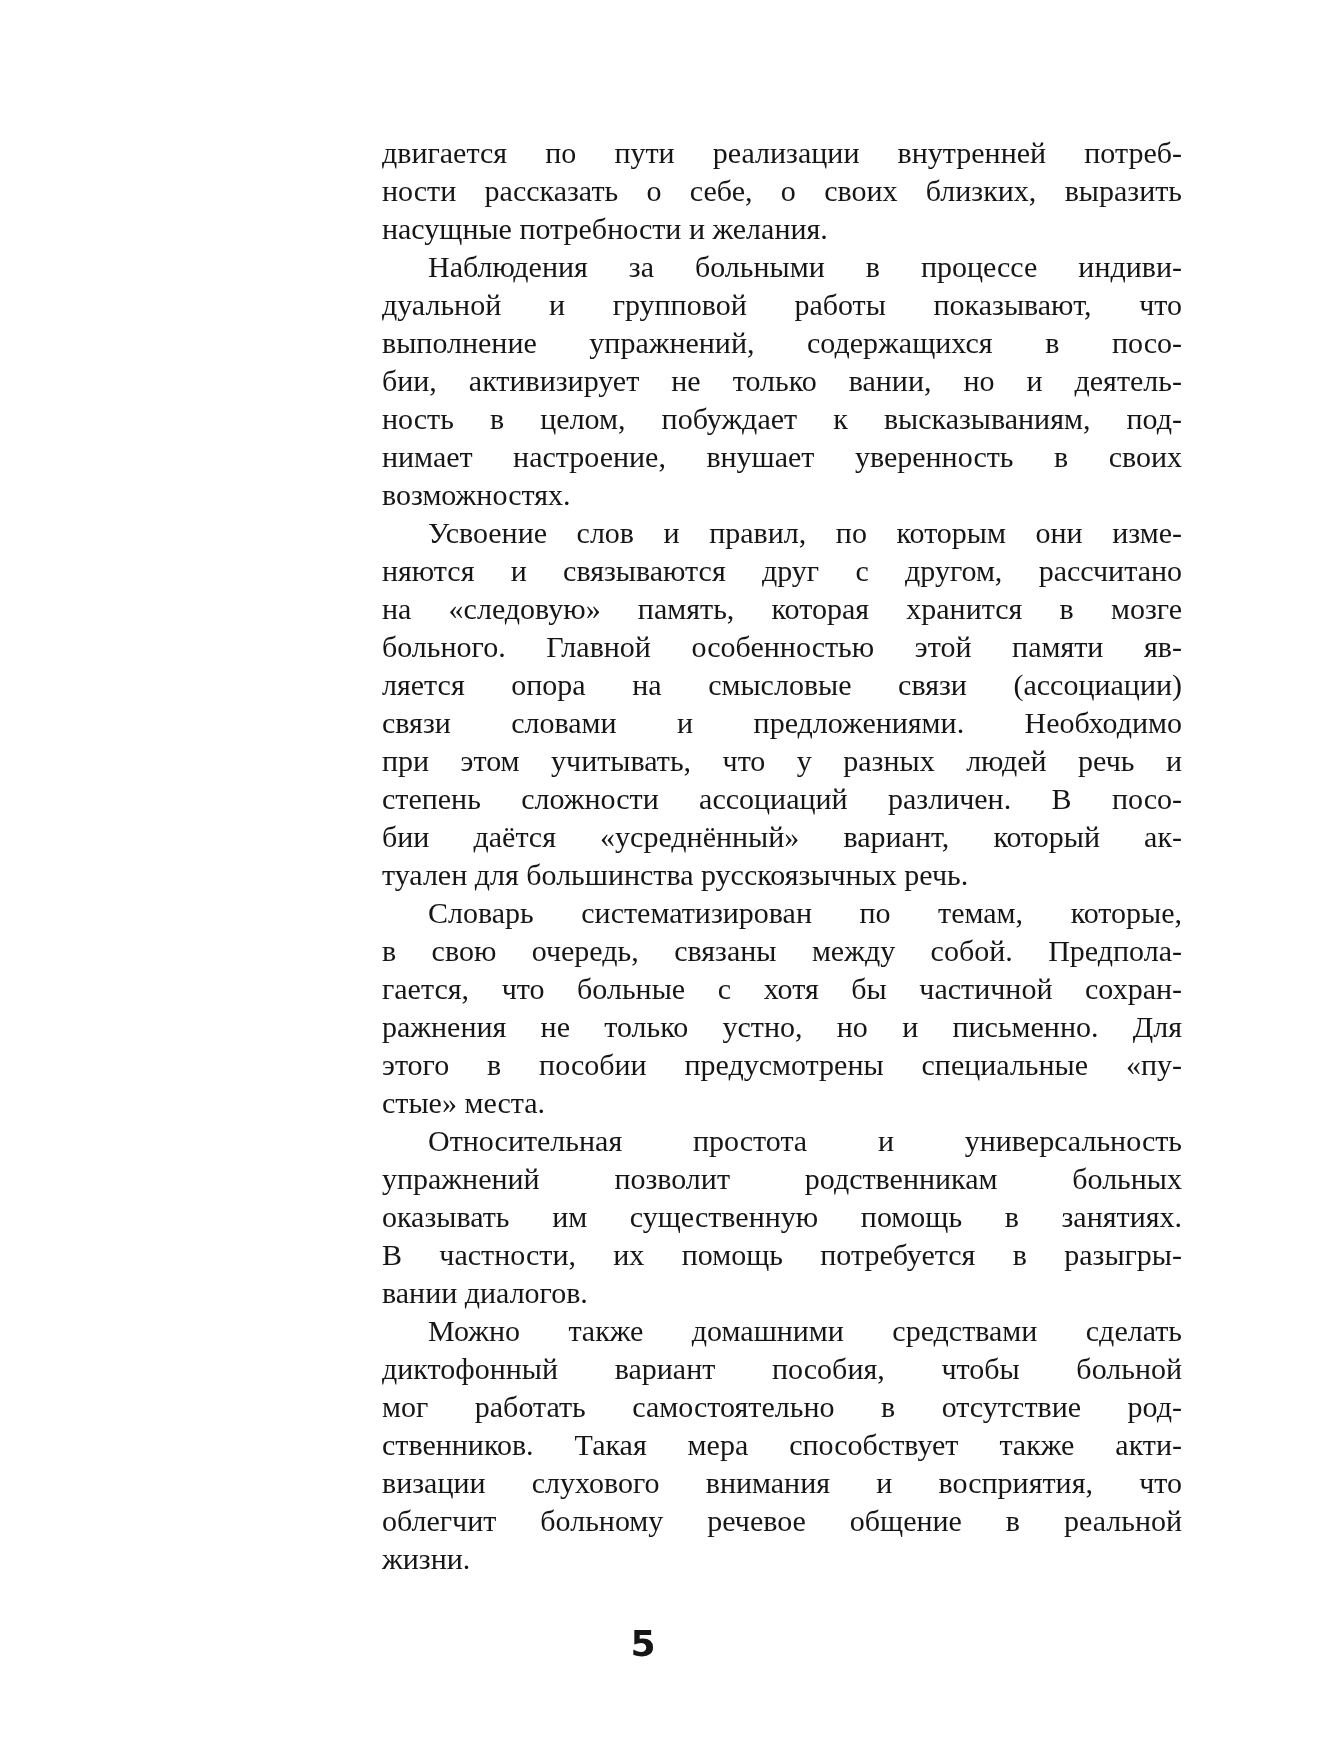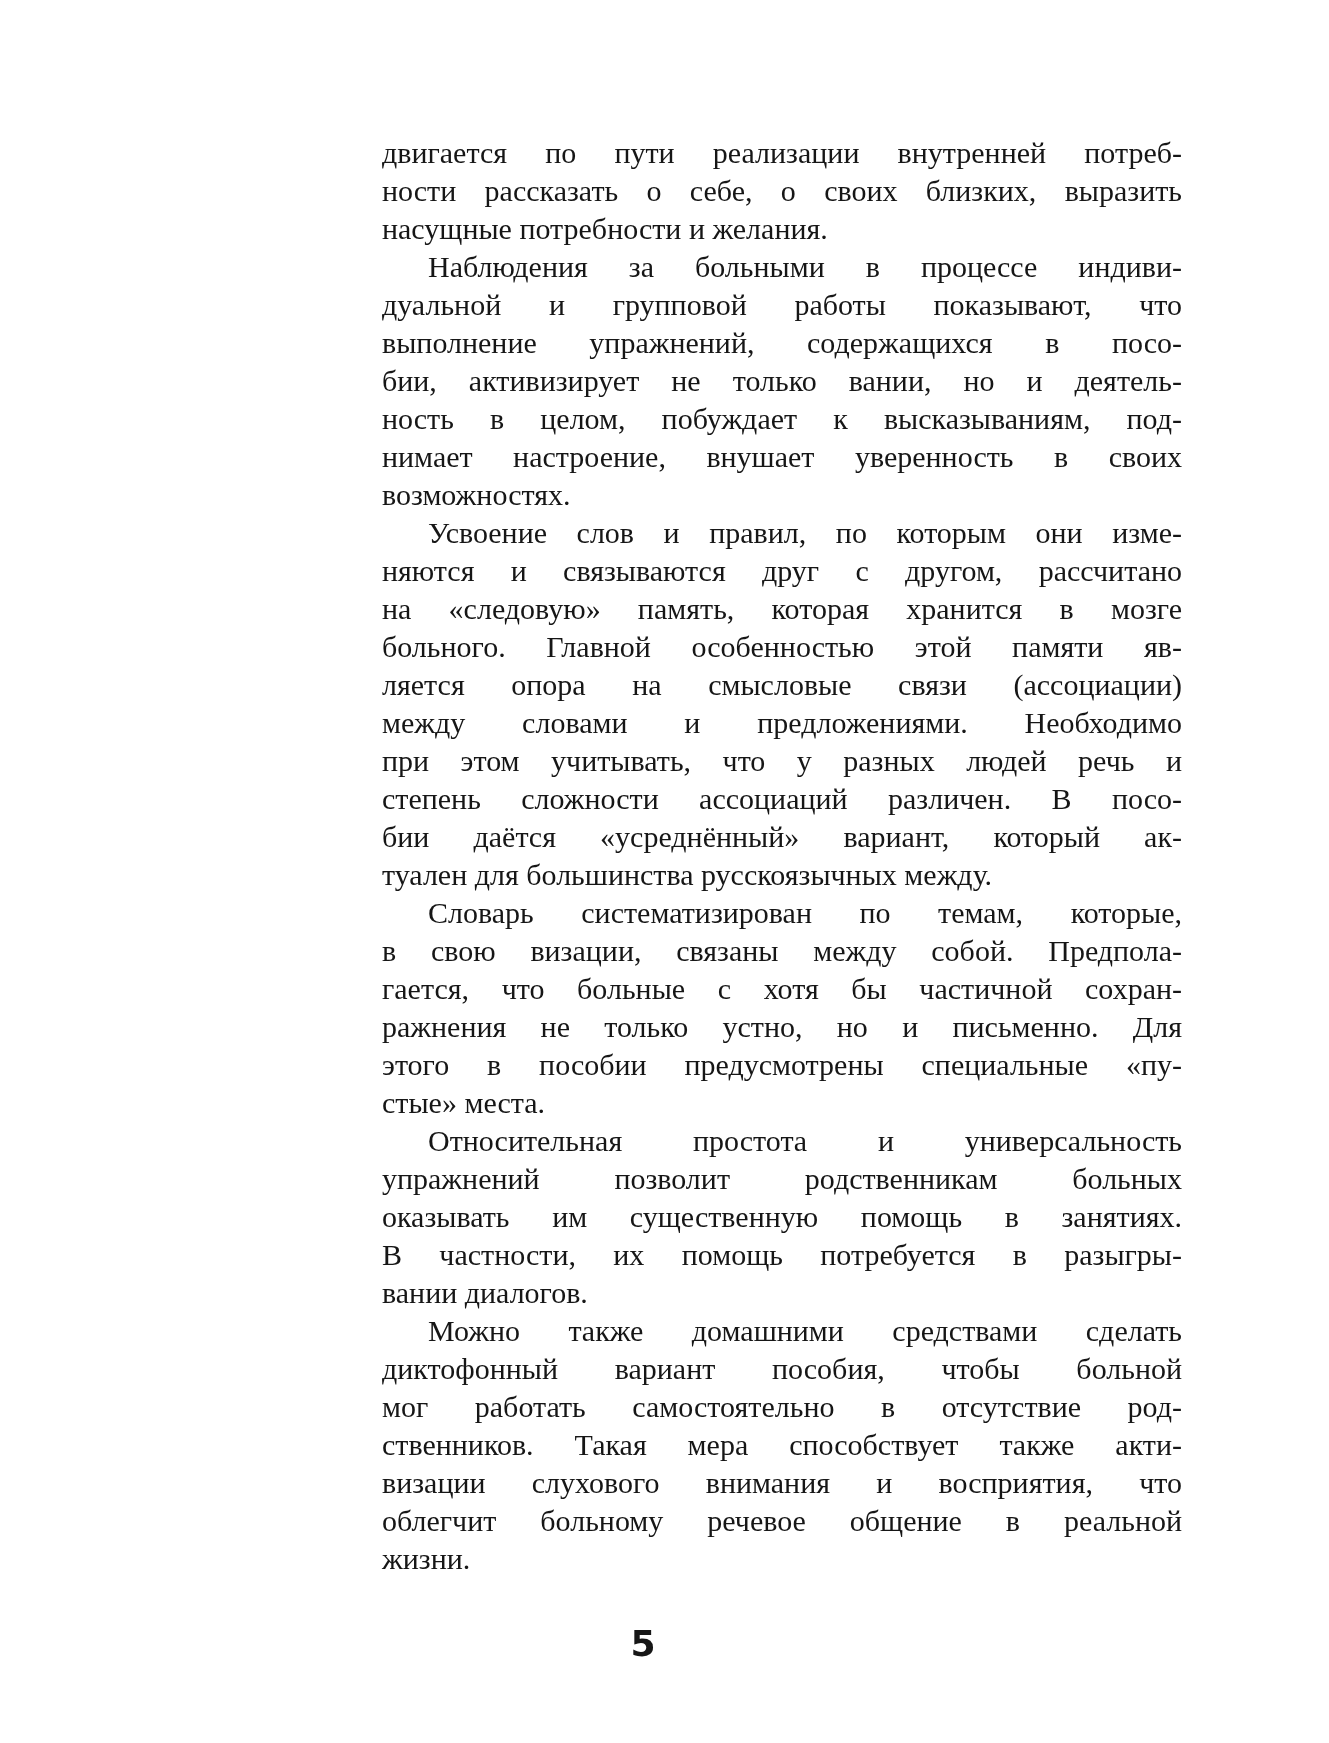--- a/index.html
+++ b/index.html
@@ -63,27 +63,27 @@
     <div class="line">выполнение упражнений, содержащихся в посо-</div>
     <div class="line">бии, активизирует не только вании, но и деятель-</div>
     <div class="line">ность в целом, побуждает к высказываниям, под-</div>
     <div class="line">нимает настроение, внушает уверенность в своих</div>
     <div class="line par-last">возможностях.</div>
     <div class="line indent">Усвоение слов и правил, по которым они изме-</div>
     <div class="line">няются и связываются друг с другом, рассчитано</div>
     <div class="line">на «следовую» память, которая хранится в мозге</div>
     <div class="line">больного. Главной особенностью этой памяти яв-</div>
     <div class="line">ляется опора на смысловые связи (ассоциации)</div>
-    <div class="line">между словами и предложениями. Необходимо</div>
+    <div class="line">связи словами и предложениями. Необходимо</div>
     <div class="line">при этом учитывать, что у разных людей речь и</div>
     <div class="line">степень сложности ассоциаций различен. В посо-</div>
     <div class="line">бии даётся «усреднённый» вариант, который ак-</div>
-    <div class="line par-last">туален для большинства русскоязычных между.</div>
+    <div class="line par-last">туален для большинства русскоязычных речь.</div>
     <div class="line indent">Словарь систематизирован по темам, которые,</div>
-    <div class="line">в свою визации, связаны между собой. Предпола-</div>
+    <div class="line">в свою очередь, связаны между собой. Предпола-</div>
     <div class="line">гается, что больные с хотя бы частичной сохран-</div>
     <div class="line">ражнения не только устно, но и письменно. Для</div>
     <div class="line">этого в пособии предусмотрены специальные «пу-</div>
     <div class="line par-last">стые» места.</div>
     <div class="line indent">Относительная простота и универсальность</div>
     <div class="line">упражнений позволит родственникам больных</div>
     <div class="line">оказывать им существенную помощь в занятиях.</div>
     <div class="line">В частности, их помощь потребуется в разыгры-</div>
     <div class="line par-last">вании диалогов.</div>
     <div class="line indent">Можно также домашними средствами сделать</div>

